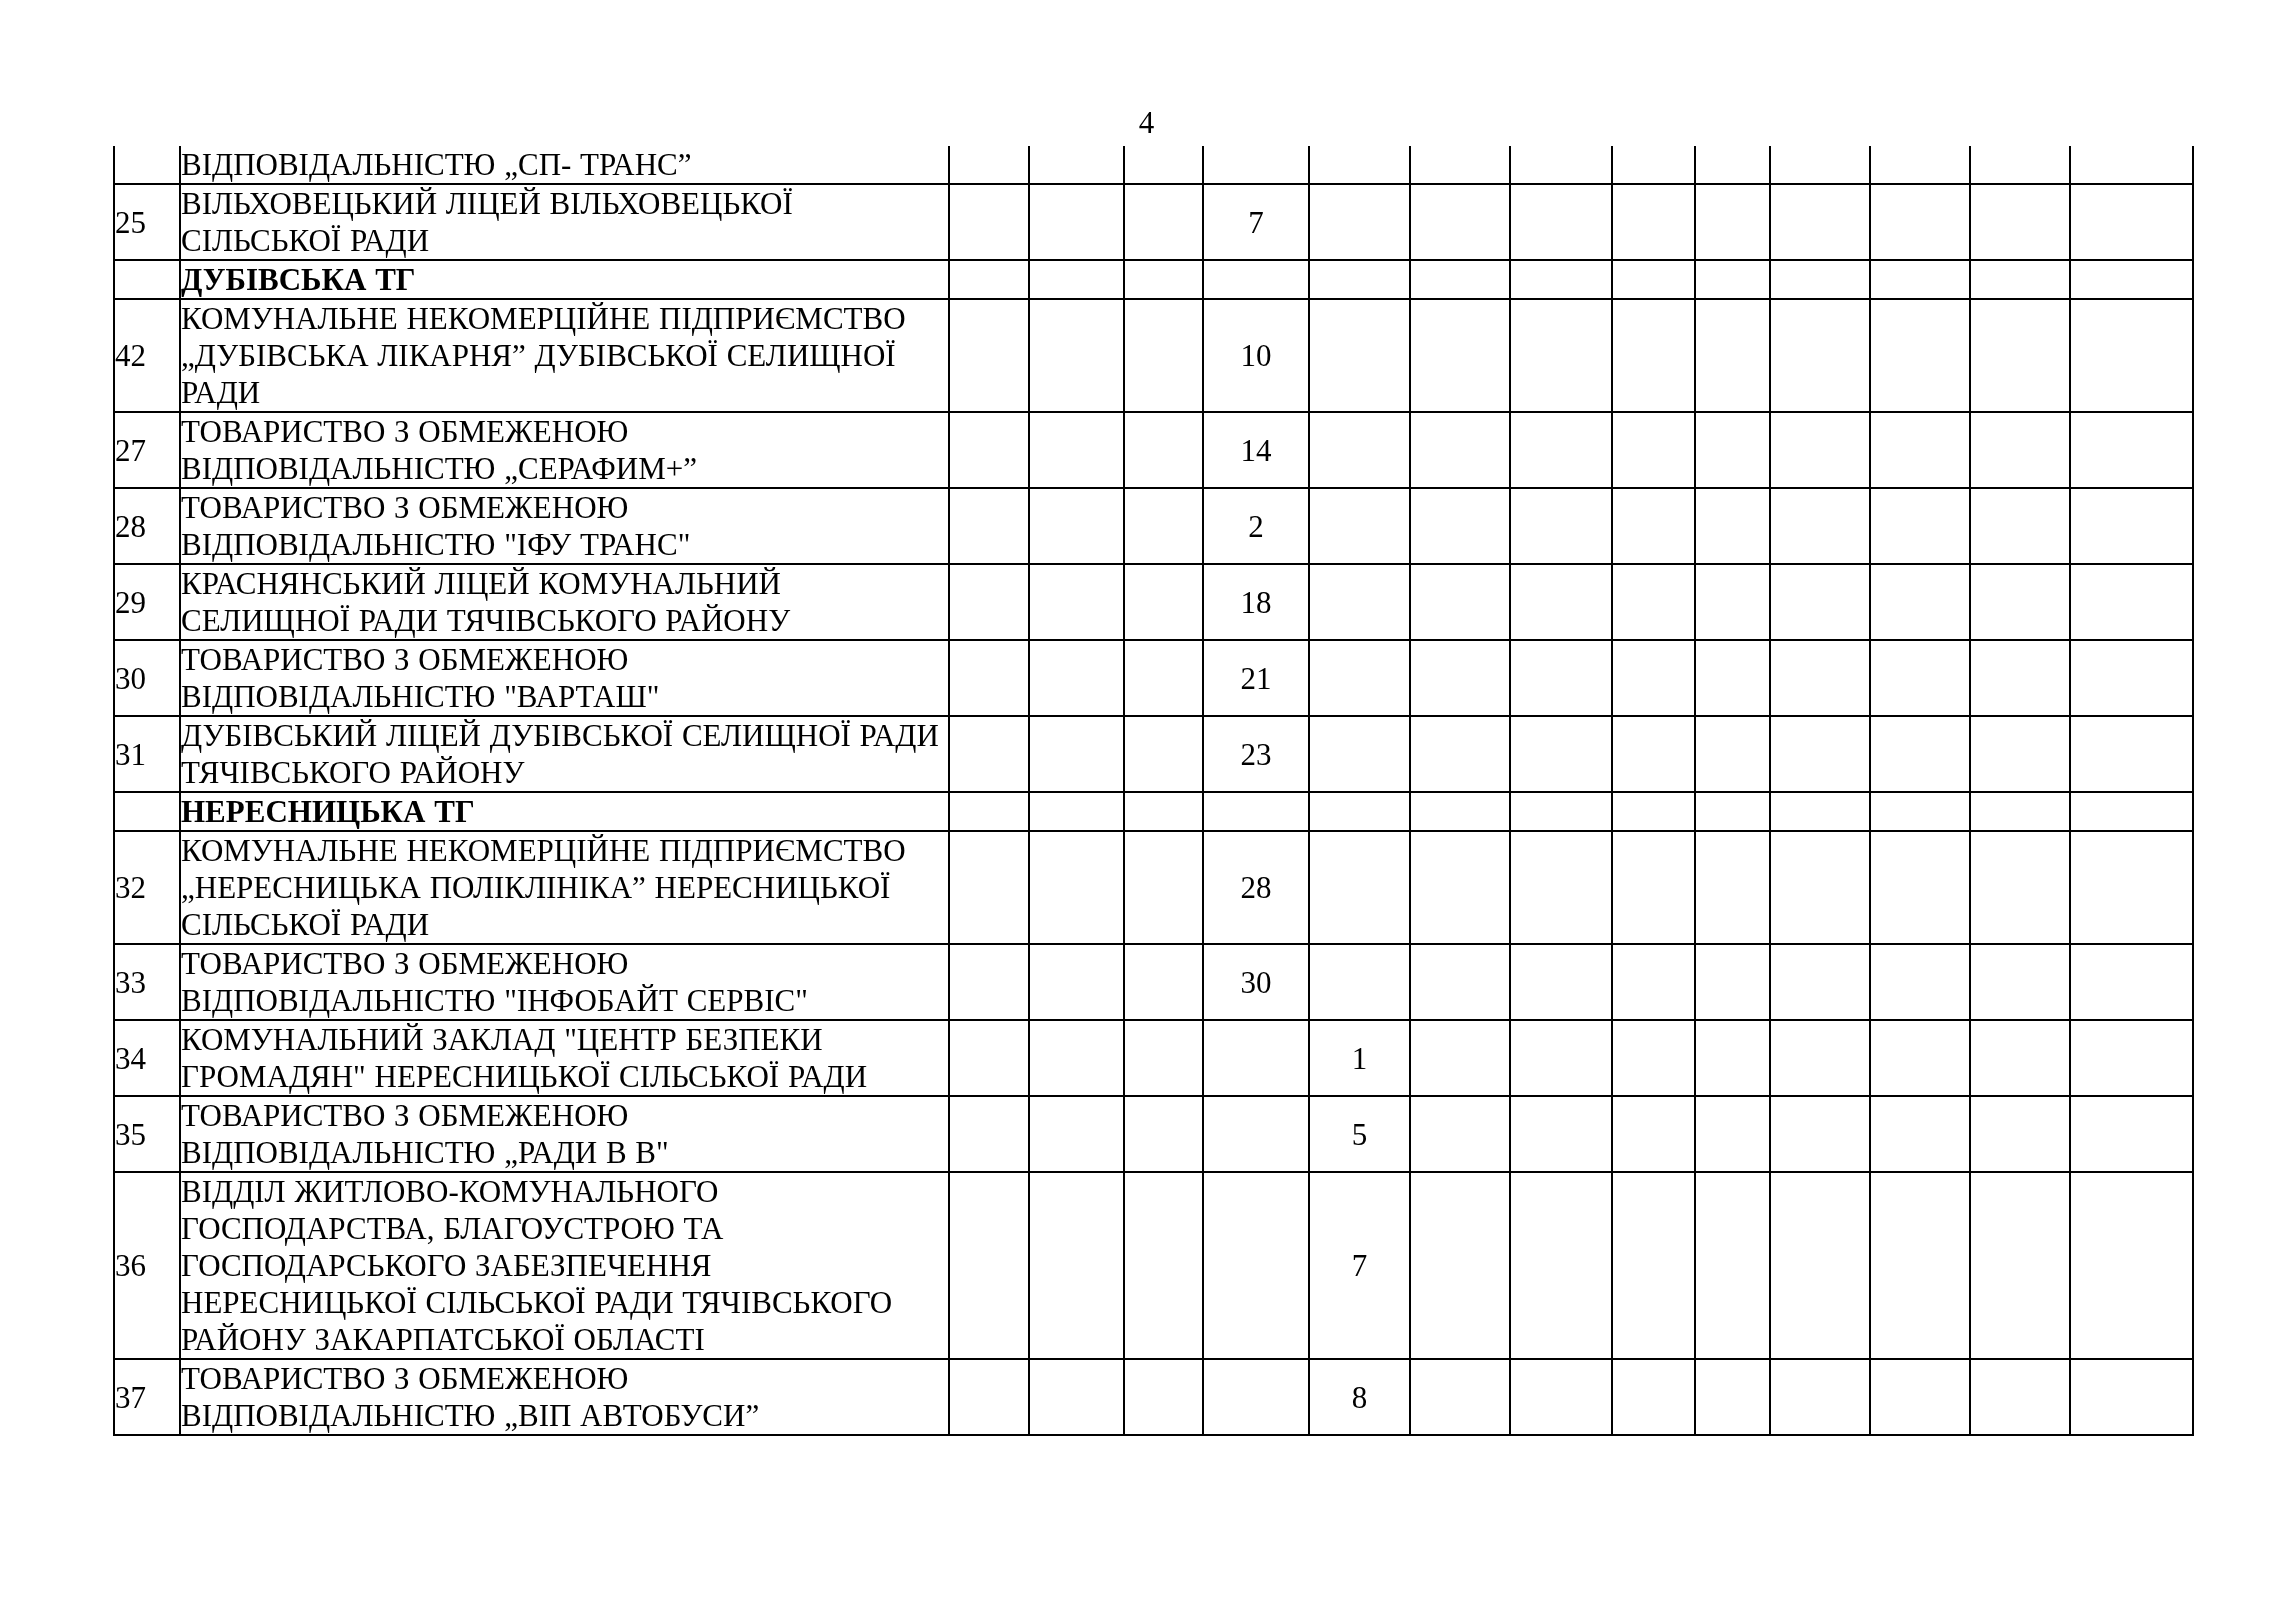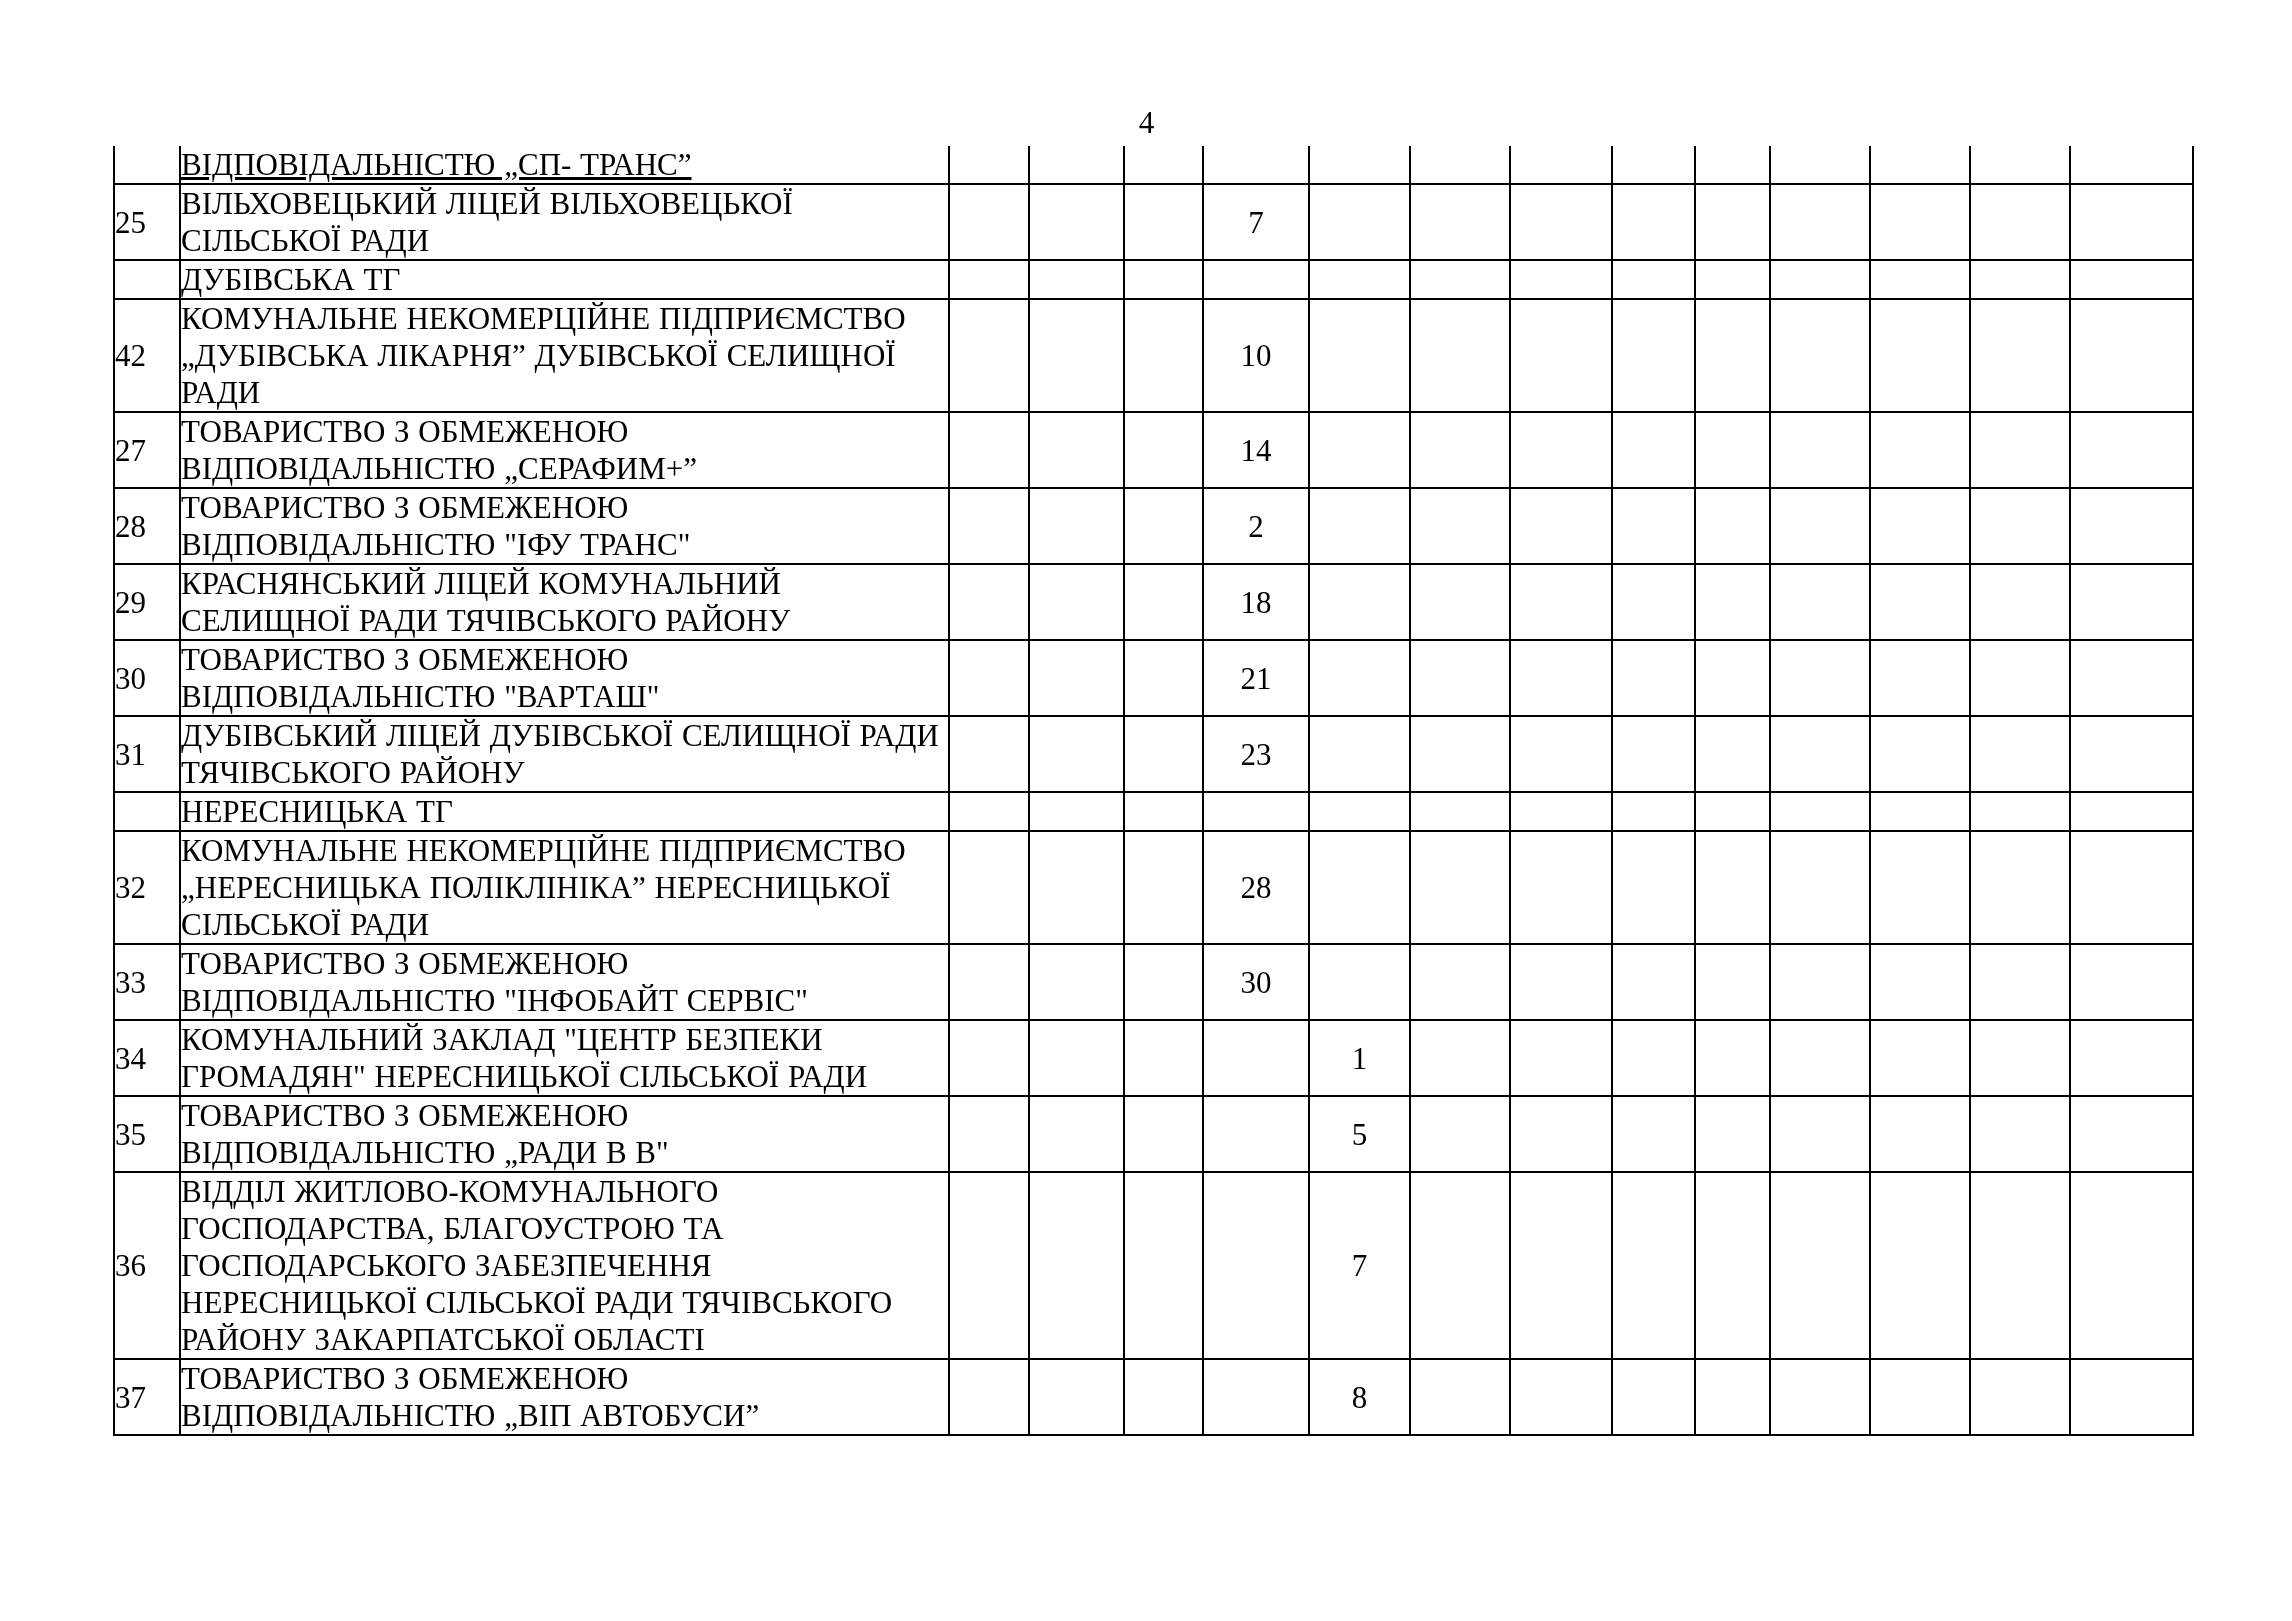--- a/index.html
+++ b/index.html
@@ -37,32 +37,31 @@
     border-top-width: 2.9px;
     border-bottom-width: 2.9px;
     font-size: 31px;
     line-height: 37px;
     padding: 0;
     vertical-align: middle;
     overflow: hidden;
   }
   table.report tr:first-child td {
     border-top: 0;
-    text-decoration: underline;
   }
   td.num {
     text-align: left;
   }
   td.name {
     text-align: left;
     padding: 0 3.9px;
     word-spacing: 1px;
   }
   td.name.section {
-    font-weight: normal;
+    font-weight: bold;
   }
   td.val {
     text-align: center;
   }
 </style>
 </head>
 <body>
 
 <div class="page-number">4</div>
 

